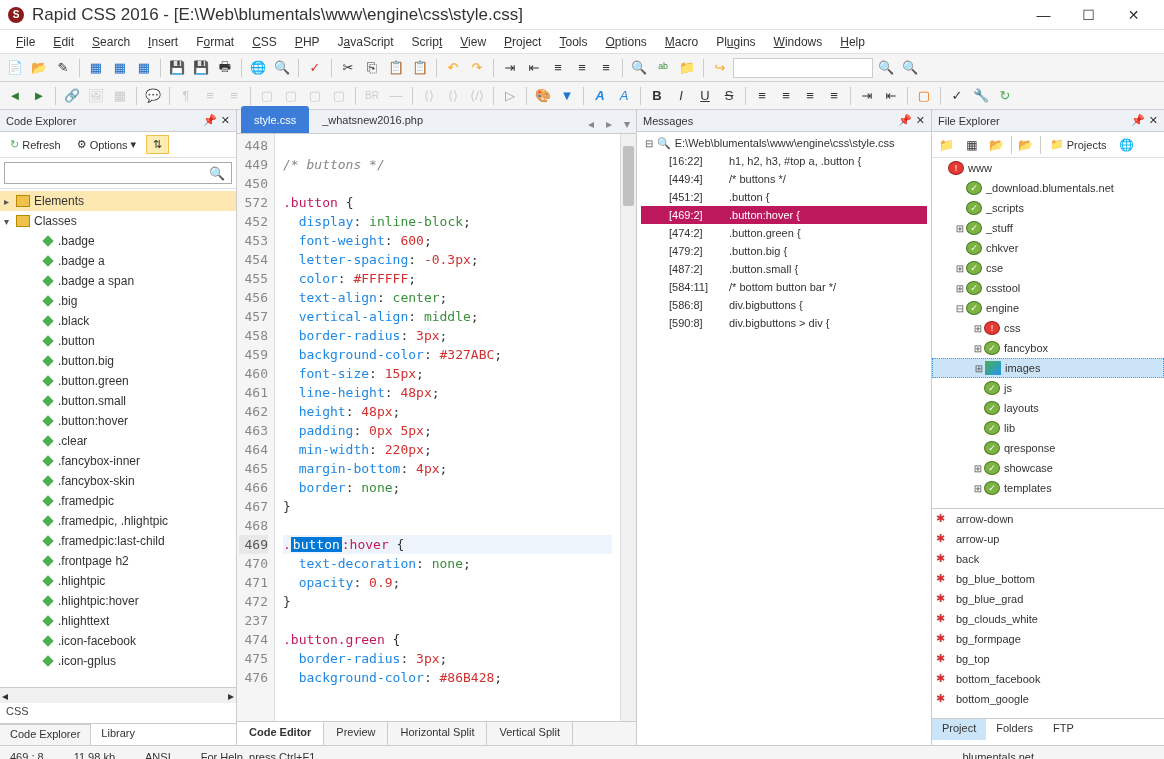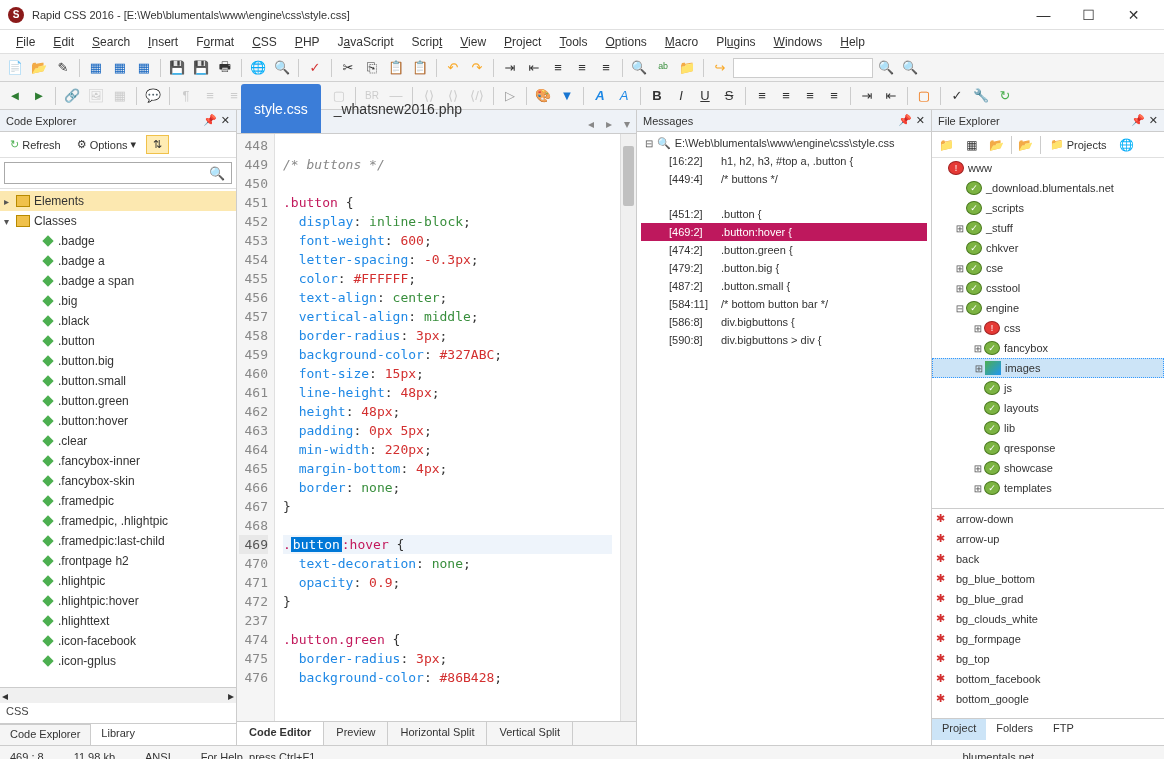--- a/index.html
+++ b/index.html
@@ -1,19 +1,19 @@
 <!DOCTYPE html>
 <html><head>
 <meta charset="utf-8">
 <style>
 * { box-sizing: border-box; margin: 0; padding: 0; }
 body { font-family: "Segoe UI", Tahoma, sans-serif; font-size: 12px; color: #333; background: #fff; overflow: hidden; width: 1164px; height: 759px; }
 .titlebar { height: 30px; display: flex; align-items: center; padding: 0 8px; background: #fff; border-bottom: 1px solid #e0e0e0; }
 .titlebar .app-icon { width: 16px; height: 16px; background: #8b1a1a; border-radius: 50%; margin-right: 8px; display: flex; align-items: center; justify-content: center; color: #fff; font-weight: bold; font-size: 10px; }
-.titlebar .title { flex: 1; font-size: 11px; }
+.titlebar .title { flex: 1; font-size: 17px; }
 .titlebar .win-controls { display: flex; gap: 0; }
 .titlebar .win-btn { width: 45px; height: 28px; display: flex; align-items: center; justify-content: center; font-size: 14px; cursor: pointer; }
 .menubar { height: 24px; display: flex; align-items: center; padding: 0 8px; gap: 2px; background: #fff; border-bottom: 1px solid #e0e0e0; }
 .menubar .menu-item { padding: 2px 8px; cursor: pointer; }
 .menubar .menu-item u { text-decoration: underline; }
 .toolbar-row { height: 28px; display: flex; align-items: center; padding: 2px 4px; gap: 2px; background: #f5f5f5; border-bottom: 1px solid #d0d0d0; }
 .toolbar-row .tb-btn { width: 22px; height: 22px; display: flex; align-items: center; justify-content: center; cursor: pointer; border-radius: 2px; font-size: 13px; }
 .toolbar-row .tb-sep { width: 1px; height: 18px; background: #ccc; margin: 0 3px; }
 .toolbar-row .tb-input { width: 140px; height: 20px; border: 1px solid #ccc; padding: 0 4px; font-size: 11px; }
 .main-area { display: flex; height: 635px; }
@@ -34,21 +34,21 @@
 .ce-tree .expander { width: 12px; font-size: 10px; color: #555; }
 .ce-tree .folder-icon { width: 14px; height: 12px; background: #f0c14b; border: 1px solid #b88a00; margin-right: 4px; }
 .ce-tree .diamond { width: 8px; height: 8px; background: #4caf50; transform: rotate(45deg); margin: 0 6px 0 2px; flex-shrink: 0; }
 .ce-scroll { height: 16px; border-top: 1px solid #ccc; background: #f0f0f0; display: flex; align-items: center; padding: 0 2px; }
 .ce-bottom-tabs { height: 22px; display: flex; border-top: 1px solid #ccc; margin-top: 4px; }
 .ce-bottom-tabs .btab { padding: 3px 10px; cursor: pointer; font-size: 11px; }
 .ce-bottom-tabs .btab.active { background: #f5f5f5; border-top: 1px solid #ccc; border-right: 1px solid #ccc; }
 .ce-css-tag { padding: 2px 6px; font-size: 11px; color: #444; }
 .editor-area { flex: 1; display: flex; flex-direction: column; border-right: 1px solid #ccc; }
 .ed-tabs { height: 24px; display: flex; align-items: flex-end; background: #eef2f7; border-bottom: 1px solid #ccc; padding-left: 4px; }
-.ed-tab { padding: 16px 12px; cursor: pointer; font-size: 14px; border: 1px solid transparent; border-bottom: none; }
+.ed-tab { padding: 7px 12px; cursor: pointer; font-size: 11px; border: 1px solid transparent; border-bottom: none; }
 .ed-tab.active { background: #3b7dd8; color: #fff; border-radius: 3px 3px 0 0; }
 .ed-tabs .spacer { flex: 1; }
 .ed-tabs .nav-arrow { padding: 2px 6px; cursor: pointer; color: #888; }
 .code-editor { flex: 1; display: flex; overflow: hidden; position: relative; font-family: Consolas, monospace; font-size: 13px; line-height: 19px; }
 .gutter { width: 38px; background: #f5f5f5; text-align: right; padding: 2px 6px 2px 2px; color: #888; border-right: 1px solid #e0e0e0; }
 .gutter .ln { height: 19px; }
 .gutter .ln.hl { background: #e8e8e8; color: #555; }
 .code-body { flex: 1; padding: 2px 8px; white-space: pre; position: relative; overflow: hidden; }
 .code-body .line { height: 19px; }
 .code-body .line.hl { background: #eef4fb; }
@@ -63,21 +63,21 @@
 .ed-vscroll .thumb { position: absolute; left: 2px; right: 2px; top: 12px; height: 60px; background: #c0c0c0; border-radius: 2px; }
 .ed-bottom-tabs { height: 24px; display: flex; border-top: 1px solid #ccc; background: #f5f5f5; }
 .ed-bottom-tabs .ebtab { padding: 4px 12px; cursor: pointer; font-size: 11px; border-right: 1px solid #ccc; }
 .ed-bottom-tabs .ebtab.active { background: #fff; font-weight: bold; }
 .messages-panel { width: 295px; display: flex; flex-direction: column; border-right: 1px solid #ccc; }
 .msg-body { flex: 1; overflow-y: auto; padding: 2px 4px; font-size: 11px; }
 .msg-row { display: flex; align-items: center; height: 18px; cursor: pointer; padding-left: 4px; }
 .msg-row .exp { width: 12px; color: #555; font-size: 10px; }
 .msg-row.sel { background: #be185d; color: #fff; }
 .msg-row .binoc { margin-right: 4px; font-size: 11px; }
-.msg-row .pos { width: 52px; }
+.msg-row .pos { width: 60px; }
 .msg-row .txt { flex: 1; }
 .msg-row.root { font-weight: normal; }
 .file-explorer { width: 232px; display: flex; flex-direction: column; }
 .fe-toolbar { height: 26px; display: flex; align-items: center; padding: 2px 4px; gap: 3px; border-bottom: 1px solid #e0e0e0; }
 .fe-toolbar .fe-btn { width: 22px; height: 20px; display: flex; align-items: center; justify-content: center; cursor: pointer; font-size: 12px; }
 .fe-toolbar .fe-proj { padding: 2px 6px; cursor: pointer; display: flex; align-items: center; gap: 3px; font-size: 11px; }
 .fe-tree { flex: 1; overflow-y: auto; font-size: 11px; }
 .fe-row { display: flex; align-items: center; height: 20px; padding: 0 4px; cursor: pointer; }
 .fe-row.sel { background: #cce4f7; border: 1px dotted #3399ff; }
 .fe-row .exp { width: 12px; font-size: 10px; color: #555; text-align: center; }
@@ -282,25 +282,25 @@
           <div class="tree-row indent2">
             <span class="diamond"></span>
             <span>.button</span>
           </div>
           <div class="tree-row indent2">
             <span class="diamond"></span>
             <span>.button.big</span>
           </div>
           <div class="tree-row indent2">
             <span class="diamond"></span>
+            <span>.button.green</span>
+          </div>
+          <div class="tree-row indent2">
+            <span class="diamond"></span>
             <span>.button.small</span>
-          </div>
-          <div class="tree-row indent2">
-            <span class="diamond"></span>
-            <span>.button.green</span>
           </div>
           <div class="tree-row indent2">
             <span class="diamond"></span>
             <span>.button:hover</span>
           </div>
           <div class="tree-row indent2">
             <span class="diamond"></span>
             <span>.clear</span>
           </div>
           <div class="tree-row indent2">
@@ -364,21 +364,21 @@
       <span class="spacer"></span>
       <span class="nav-arrow">◂</span>
       <span class="nav-arrow">▸</span>
       <span class="nav-arrow">▾</span>
     </div>
     <div class="code-editor">
       <div class="gutter" id="gutter">
           <div class="ln">448</div>
           <div class="ln">449</div>
           <div class="ln">450</div>
-          <div class="ln">451</div>
+          <div class="ln">572</div>
           <div class="ln">452</div>
           <div class="ln">453</div>
           <div class="ln">454</div>
           <div class="ln">455</div>
           <div class="ln">456</div>
           <div class="ln">457</div>
           <div class="ln">458</div>
           <div class="ln">459</div>
           <div class="ln">460</div>
           <div class="ln">461</div>
@@ -426,21 +426,21 @@
       </div>
       <div id="msg-items">
           <div class="msg-row" style="padding-left: 28px;">
             <span class="pos">[16:22]</span>
             <span class="txt">h1, h2, h3, #top a, .button {</span>
           </div>
           <div class="msg-row" style="padding-left: 28px;">
             <span class="pos">[449:4]</span>
             <span class="txt">/* buttons */</span>
           </div>
-          <div class="msg-row" style="padding-left: 28px; margin-top: 17px;">
+          <div class="msg-row" style="padding-left: 28px;">
             <span class="pos">[451:2]</span>
             <span class="txt">.button {</span>
           </div>
           <div class="msg-row sel" style="padding-left: 28px;">
             <span class="pos">[469:2]</span>
             <span class="txt">.button:hover {</span>
           </div>
           <div class="msg-row" style="padding-left: 28px;">
             <span class="pos">[474:2]</span>
             <span class="txt">.button.green {</span>

